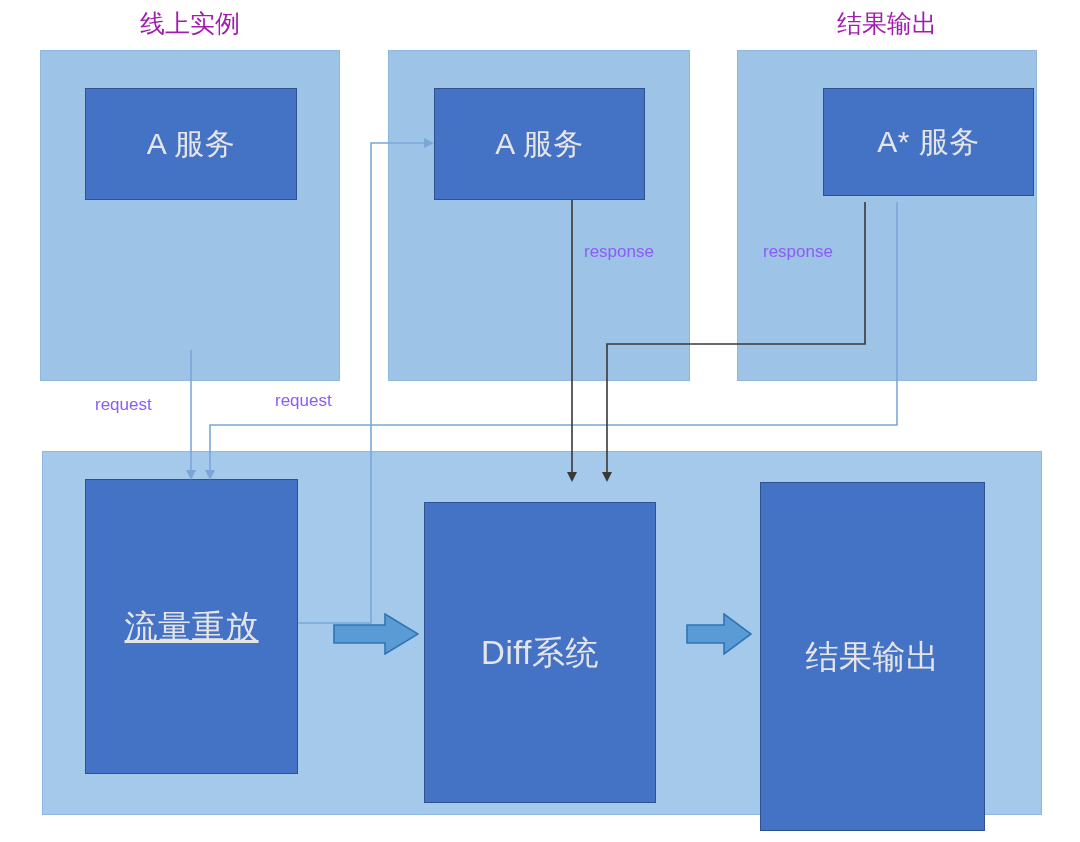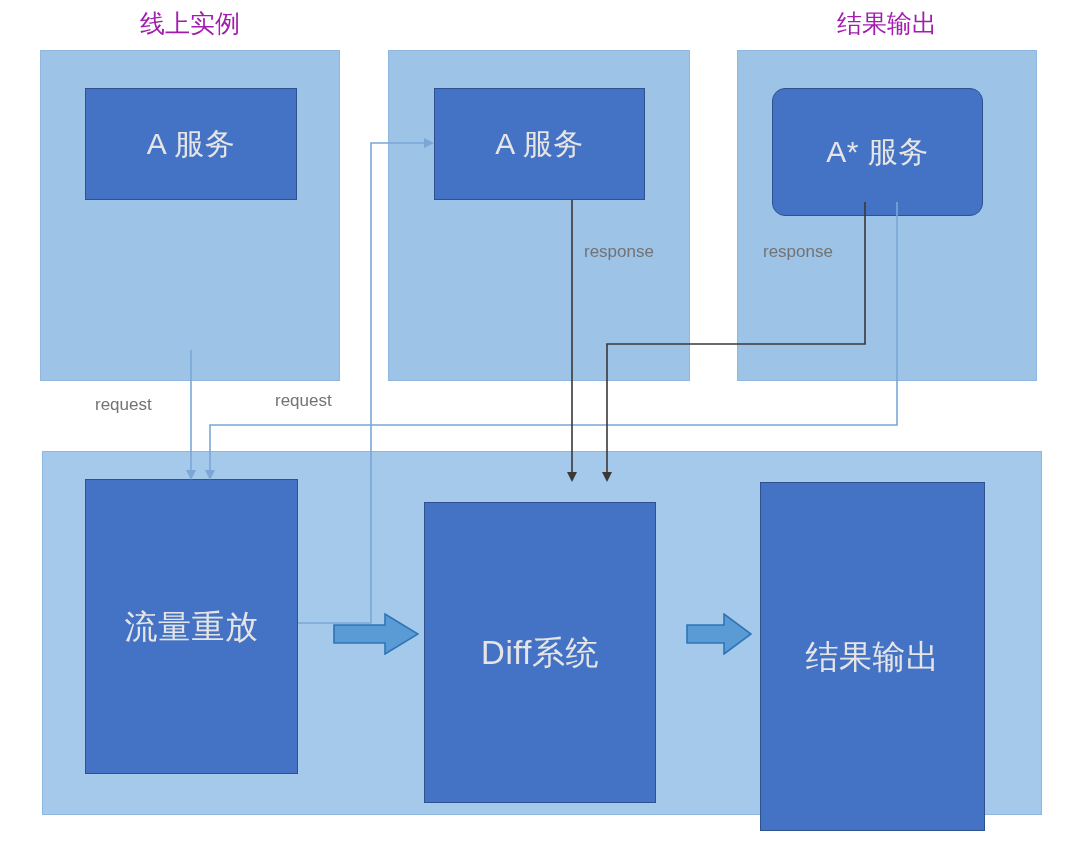--- a/index.html
+++ b/index.html
@@ -55,21 +55,21 @@
     letter-spacing: 0.5px;
   }
   .node.big {
     font-size: 33px;
   }
   
   .edge-label {
     position: absolute;
     font-size: 17px;
     line-height: 20px;
-    color: #737373;
+    color: #8b5cf6;
     white-space: nowrap;
   }
   
   #wires {
     position: absolute;
     left: 0;
     top: 0;
     width: 1080px;
     height: 842px;
     pointer-events: none;
@@ -105,25 +105,25 @@
   <div class="panel panel-bottom" style="left:42px; top:451px; width:1000px; height:364px;"></div>
 
   <div class="node" style="left:85px; top:88px; width:212px; height:112px;">
     <span>A 服务</span>
   </div>
 
   <div class="node" style="left:434px; top:88px; width:211px; height:112px;">
     <span>A 服务</span>
   </div>
 
-  <div class="node" style="left:772px; top:88px; width:211px; height:128px;border-radius:13px;">
+  <div class="node" style="left:823px; top:88px; width:211px; height:108px;">
     <span>A* 服务</span>
   </div>
 
-  <div class="node big" style="left:85px; top:479px; width:213px; height:295px;">
+  <div class="node big" style="left:85px; top:479px; width:213px; height:295px;text-decoration:underline;">
     <span>流量重放</span>
   </div>
   <div class="node big" style="left:424px; top:482px; width:232px; height:301px;margin-top:20px;">
     <span>Diff系统</span>
   </div>
   <div class="node big" style="left:760px; top:482px; width:225px; height:349px;">
     <span>结果输出</span>
   </div>
 
   <div class="edge-label" style="left:95px; top:395px;">request</div>

